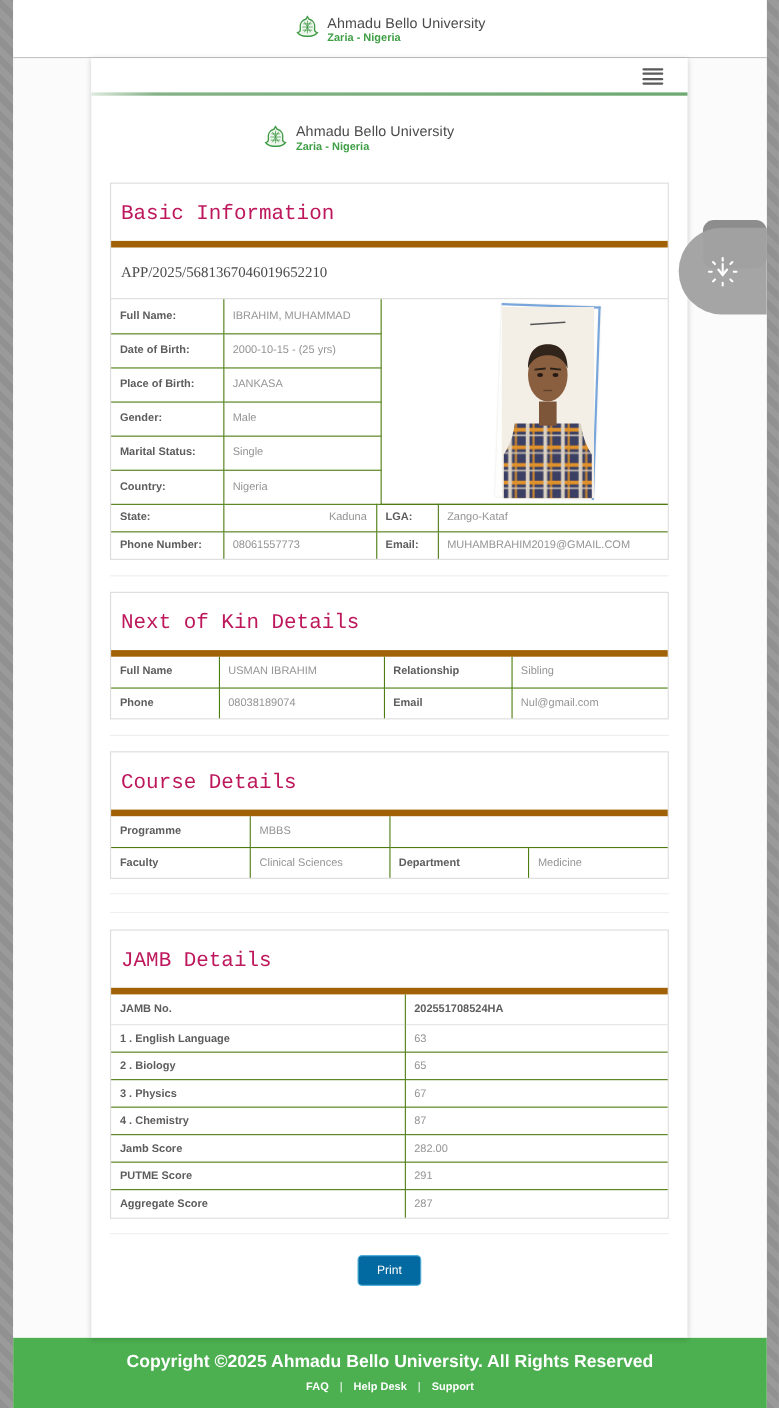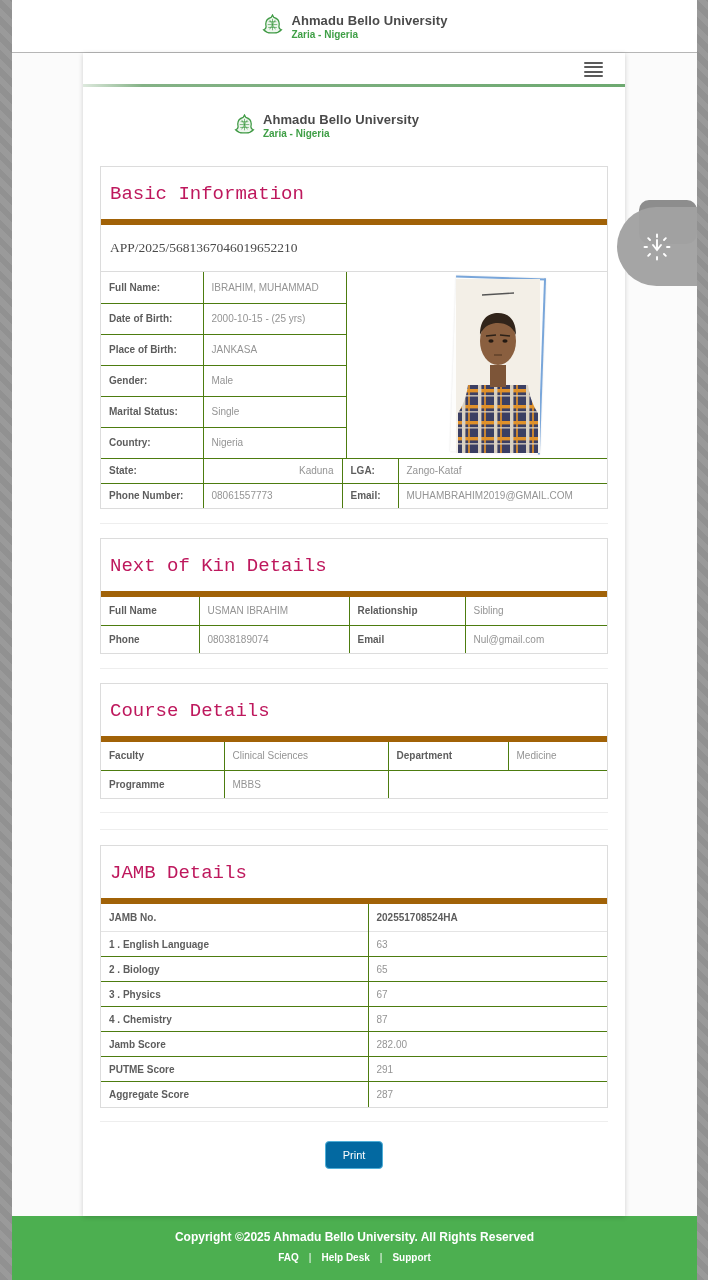--- a/index.html
+++ b/index.html
@@ -8,21 +8,21 @@
 
   .viewport { position:relative; width:708px; height:1280px; overflow:hidden;
     background:repeating-linear-gradient(45deg,#919191 0 6px,#9a9a9a 6px 12px); }
   .frame { position:absolute; left:12px; top:0; width:685px; height:1280px;
     display:flex; flex-direction:column; background:#fbfbfb; }
 
   
   .top-bar { flex:none; height:53px; background:#fff; border-bottom:1px solid #b6b6b6;
     display:flex; align-items:center; justify-content:center; }
   .brand { display:flex; align-items:center; gap:7px; }
-  .brand-text .brand-name { font-size:13px; font-weight:bold; color:#4a4a4a; letter-spacing:.1px; }
+  .brand-text .brand-name { font-size:13px; font-weight:normal; color:#4a4a4a; letter-spacing:.1px; }
   .brand-text .brand-loc { font-size:10px; font-weight:bold; color:#3f9f46; margin-top:1px; }
 
   
   .page { flex:1; position:relative; background:#fbfbfb; }
   .card { position:absolute; left:71px; top:0; width:542px; height:1163px;
     background:#fff; box-shadow:0 1px 5px rgba(0,0,0,.18); }
   .navbar { height:34px; background:#fff; position:relative;
     border-bottom:3px solid; border-image:linear-gradient(90deg,#dfeadf 0,#84b286 60px,#6da970 100%) 1; }
   .hamburger { position:absolute; right:22px; top:9px; width:19px; height:15px;
     display:flex; flex-direction:column; justify-content:space-between; cursor:pointer;
@@ -68,21 +68,21 @@
     background:#fdfdfc; transform:rotate(2deg); border-top:2px solid #79a6da;
     border-right:2px solid #79a6da; box-shadow:0 0 2px rgba(0,0,0,.12); }
   .photo-img { position:absolute; left:5px; top:3px; }
 
   
   .print-row { display:flex; justify-content:center; margin-top:19px; }
   .print-btn { background:#0369a1; border:1px solid #4fafd8; color:#fff; font-size:11px;
     border-radius:4px; padding:7px 17px; cursor:pointer; font-family:"Liberation Sans",sans-serif; }
   .footer { flex:none; height:64px; background:#4caf50; color:#fff; text-align:center;
     padding-top:14px; }
-  .footer .copy { font-size:12px; font-weight:bold; }
+  .footer .copy { font-size:16px; font-weight:bold; }
   .footer .links { margin-top:8px; font-size:10px; font-weight:bold; }
   .footer .links a { color:#fff; text-decoration:none; }
   .footer .links .pipe { margin:0 10px; font-weight:normal; }
 
   
   .float-wrap { position:absolute; right:11px; top:200px; width:88px; height:86px; }
   .float-back { position:absolute; right:0; top:0; width:58px; height:44px;
     background:#8d8d8d; border-radius:10px; }
   .float-pill { position:absolute; right:0; top:7px; width:80px; height:79px;
     background:rgba(162,162,162,.97); border-radius:40px 0 0 40px;
@@ -229,29 +229,29 @@
               </table>
           </div>
 
           <div class="sep" style="margin:14px 0;"></div>
 
           <div class="section">
             <div class="sec-head">Course Details</div>
             <table class="course-table flush-top">
               <tbody>
                   <tr>
+                <td class="lbl">Programme</td>
+                <td class="val">MBBS</td>
+                <td class="val" colspan="2"></td>
+              </tr>
+              <tr>
                 <td class="lbl" style="width:123px;">Faculty</td>
                 <td class="val" style="width:164px;">Clinical Sciences</td>
                 <td class="lbl" style="width:120px;">Department</td>
                 <td class="val">Medicine</td>
-              </tr>
-              <tr>
-                <td class="lbl">Programme</td>
-                <td class="val">MBBS</td>
-                <td class="val" colspan="2"></td>
               </tr>
             </tbody>
               </table>
           </div>
 
           <div class="sep" style="margin:13px 0 0 0;"></div>
           <div class="sep" style="margin:16px 0 0 0;"></div>
 
           <div class="section" style="margin-top:15px;">
             <div class="sec-head">JAMB Details</div>

